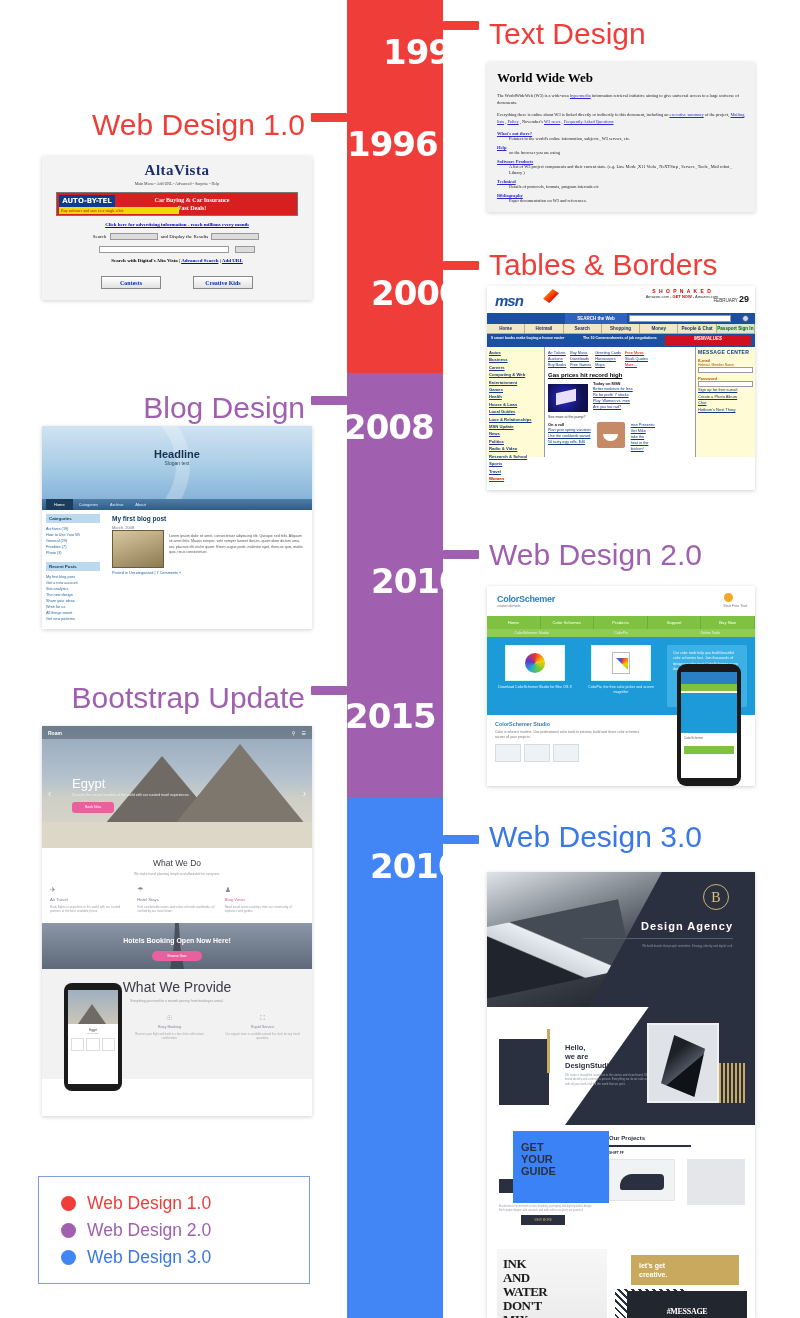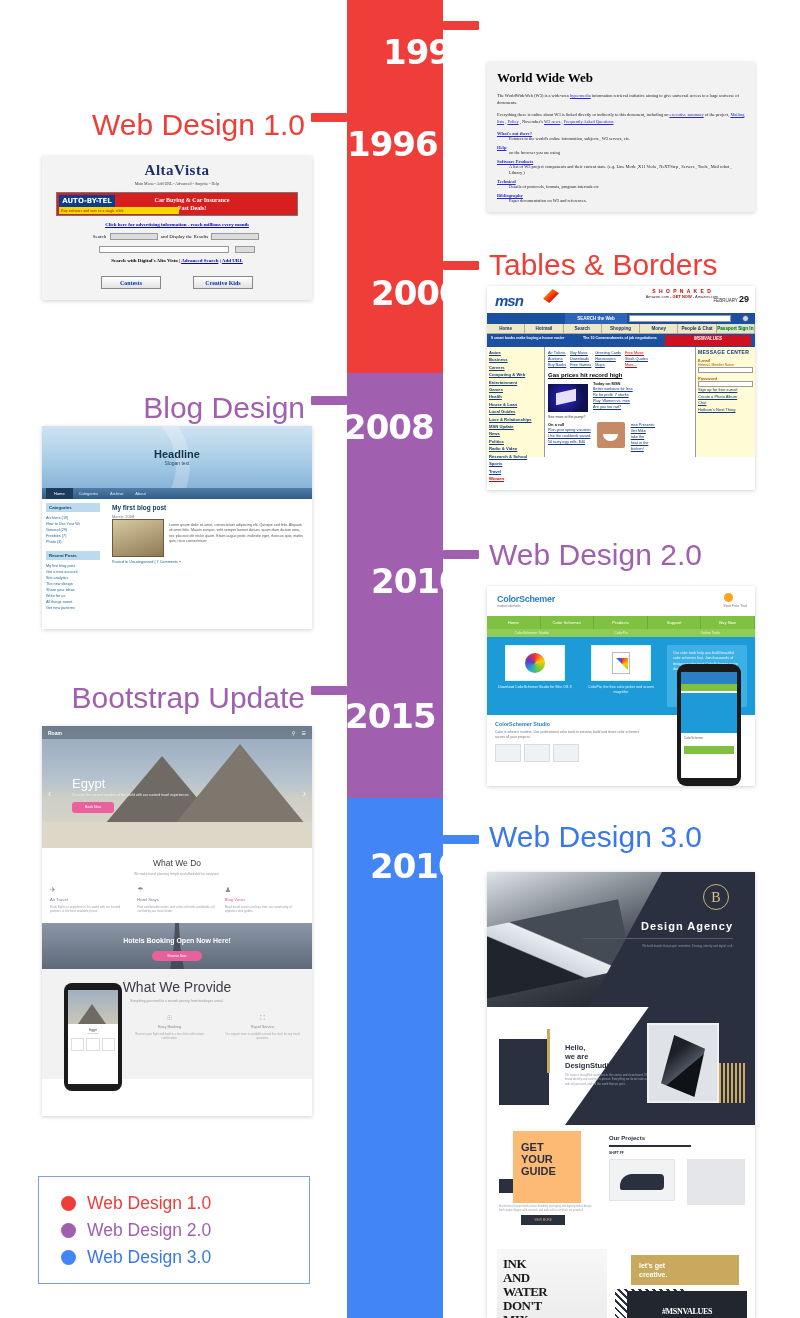--- a/index.html
+++ b/index.html
@@ -152,21 +152,21 @@
   .msn-face:after { content:""; position:absolute; left:6px; top:12px; width:15px; height:7px;
      background:#fff; border-radius:0 0 9px 9px; }
   .msn-right { width:60px; background:#fffbd4; border-left:1px solid #99a; padding:2px; }
   .msn-right .h { font-size:5px; font-weight:bold; color:#14387f; letter-spacing:.3px; }
   .msn-right .lbl { font-size:4px; font-weight:bold; color:#a50; margin-top:3px; }
   .msn-right .in { height:6px; background:#fff; border:1px solid #99a; }
   .msn-right .lk { font-size:4px; color:#14387f; text-decoration:underline; line-height:6.6px; }
 
   
   .blog { background:#f4f7fa; }
-  .blog-hero { height:62px; position:relative;
+  .blog-hero { height:73px; position:relative;
      background: linear-gradient(180deg,#cfe3f2 0%, #a9cde6 55%, #87b4d8 100%);
      overflow:hidden;text-decoration:underline; }
   .blog-hero:before { content:""; position:absolute; left:-30px; top:-40px;
      width:150px; height:130px; border:14px solid rgba(255,255,255,.25);
      border-radius:50%; }
   .blog-hero-txt { position:absolute; left:0; right:0; top:22px; text-align:center; }
   .blog-hero-txt .h { font-size:11px; font-weight:bold; color:#12324d; }
   .blog-hero-txt .s { font-size:5px; color:#2b4f6d; }
   .blog-nav { height:11px; background: linear-gradient(#4f7da6,#2f5d87); display:flex;
      align-items:center; padding-left:4px; }
@@ -316,22 +316,22 @@
   .da-s2 .ptxt { position:absolute; left:78px; top:66px; width:102px; color:#9aa0ab;
      font-size:2.8px; line-height:4.4px; }
   .da-photo { position:absolute; left:160px; top:16px; width:72px; height:80px;
      background:#dfe2e6; border:2px solid #eef0f2; overflow:hidden; }
   .da-photo:after { content:""; position:absolute; left:12px; top:10px; width:44px; height:62px;
      background: linear-gradient(140deg,#1d2026 30%, #4d5460 55%, #0f1216 56%);
      clip-path: polygon(30% 0, 100% 22%, 76% 100%, 0 78%); }
   .da-hatch { position:absolute; right:10px; top:56px; width:26px; height:40px;
      background: repeating-linear-gradient(90deg,#c8a95e 0 2px, transparent 2px 4px); }
   .da-s3 { position:relative; height:118px; background:#fff; padding:6px 10px; }
-  .da-guide { position:absolute; left:26px; top:6px; width:68px; height:72px;
-     background:#fdba74; color:#2b3040; font-weight:bold; font-size:11px;
+  .da-guide { position:absolute; left:26px; top:6px; width:96px; height:72px;
+     background:#3b82f6; color:#2b3040; font-weight:bold; font-size:11px;
      line-height:12px; padding:10px 8px; }
   .da-sq { position:absolute; left:12px; top:54px; width:14px; height:14px; background:#2b3040; }
   .da-proj { position:absolute; left:122px; top:10px; width:140px; }
   .da-proj .t { font-size:6px; color:#2b3040; font-weight:bold; }
   .da-proj .l { height:2px; background:#2b3040; width:82px; margin-top:4px; }
   .da-shoe { position:absolute; left:122px; top:34px; width:66px; height:42px;
      background:#f1f2f4; border:1px solid #e2e4e7; }
   .da-shoe:after { content:""; position:absolute; left:10px; top:14px; width:44px; height:16px;
      background:#2b3040; border-radius:12px 4px 4px 2px; }
   .da-tag { position:absolute; left:122px; top:24px; font-size:3.4px;
@@ -387,20 +387,21 @@
   <div class="dash dash-red" style="left:311px; top:113px; width:36px;"></div>
   <div class="dash dash-red" style="left:443px; top:261px; width:36px;"></div>
   <div class="dash dash-purple" style="left:311px; top:396px; width:36px;"></div>
   <div class="dash dash-purple" style="left:443px; top:550px; width:36px;"></div>
   <div class="dash dash-purple" style="left:311px; top:686px; width:36px;"></div>
   <div class="dash dash-blue" style="left:443px; top:835px; width:36px;"></div>
 
   <div class="title t-red right-align" style="left:20px;  top:108px; width:285px;">Web Design 1.0</div>
   <div class="title t-purple right-align" style="left:20px;  top:391px; width:285px;">Blog Design</div>
   <div class="title t-purple right-align" style="left:20px;  top:681px; width:285px;">Bootstrap Update</div>
+  <div class="title t-red" style="left:489px; top:17px;">Text Design</div>
   <div class="title t-red" style="left:489px; top:248px;">Tables &amp; Borders</div>
   <div class="title t-purple" style="left:489px; top:538px;">Web Design 2.0</div>
   <div class="title t-blue" style="left:489px; top:820px;">Web Design 3.0</div>
 
   <div class="shot" style="left:487px; top:62px; width:268px; height:150px;">
     <div class="shot-inner www">
       <h1>World Wide Web</h1>
       <p>
         <span>The WorldWideWeb (W3) is a wide-area </span><a href="#">hypermedia</a><span> information retrieval initiative aiming to give universal access to a large universe of documents.</span>
       </p>
@@ -809,21 +810,21 @@
           <span>WATER</span><br>
           <span>DON'T</span><br>
           <span>MIX</span>
         </div>
         <div class="da-creative">
           <span>let's get</span><br>
           <span>creative.</span>
         </div>
         <div class="da-diag"></div>
         <div class="da-dark2">
-          <div class="t">#MSNVALUES</div>
+          <div class="t">#MESSAGE</div>
 
         </div>
       </div>
     </div>
   </div>
 
   <div class="legend">
     <div class="legend-row">
       <div class="legend-dot" style="background:#ef3e3a;"></div>
       <div class="legend-label" style="color:#ef3e3a;">Web Design 1.0</div>

